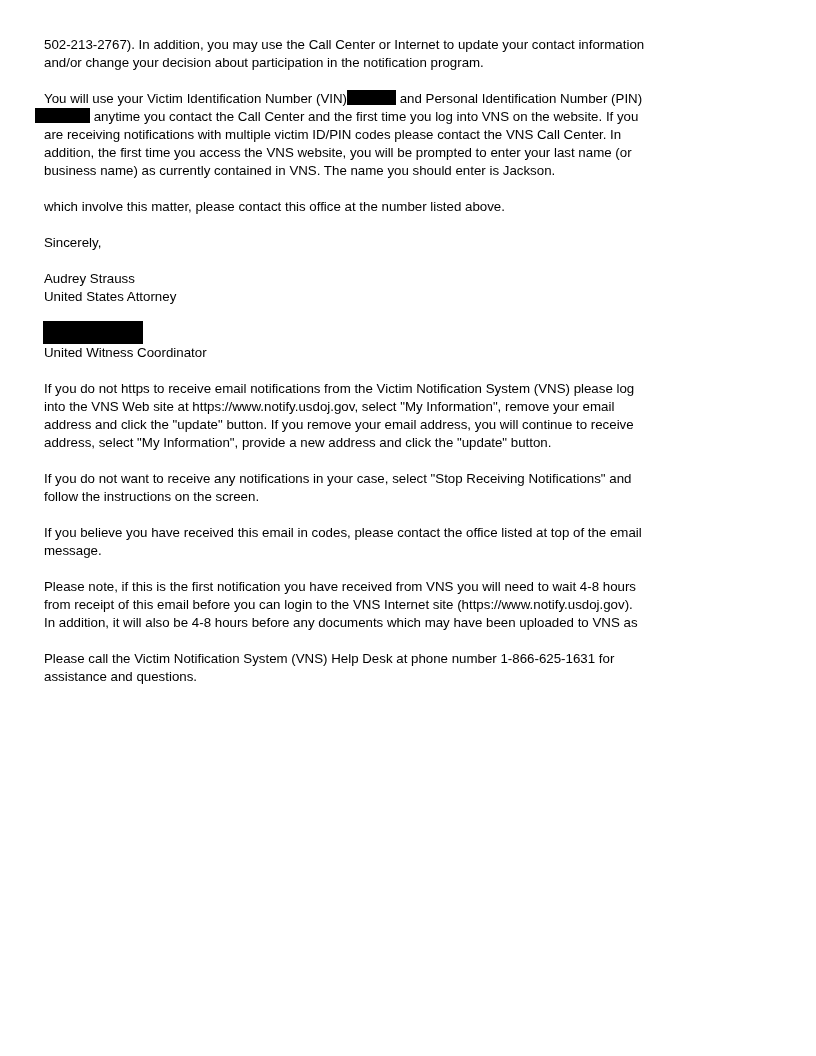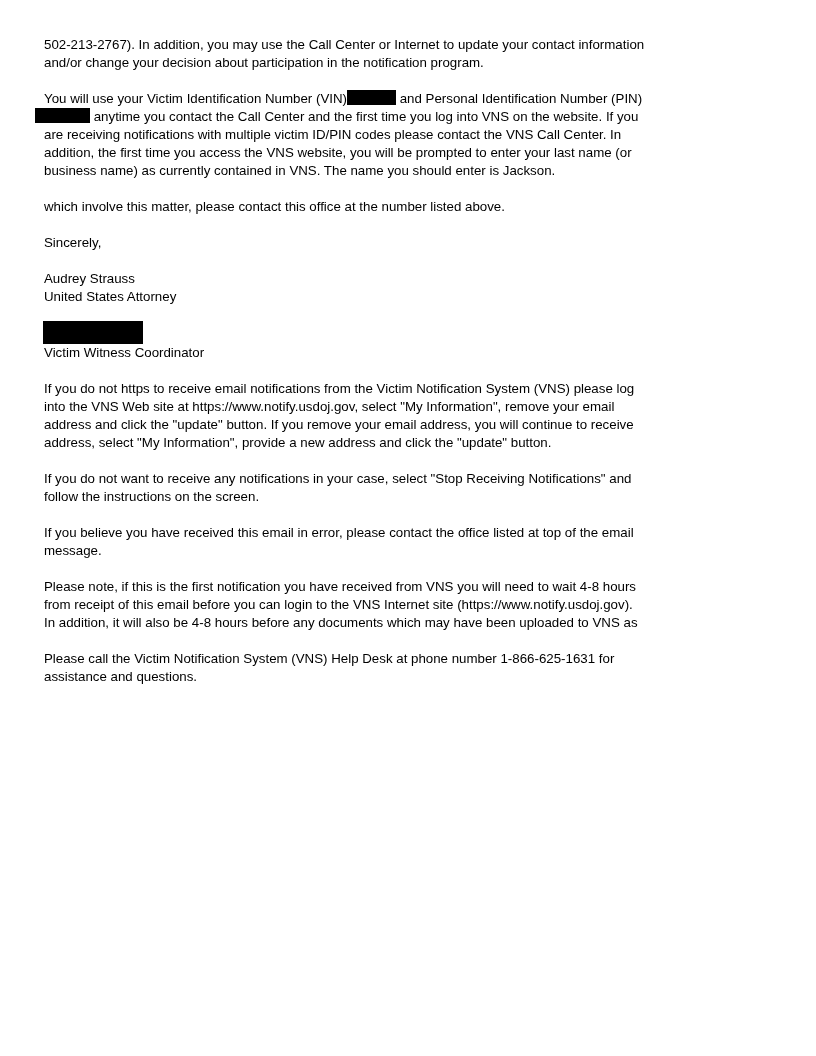--- a/index.html
+++ b/index.html
@@ -65,34 +65,34 @@
     </div>
     <div class="para" data-name="paragraph-closing">
       <div class="line" data-name="text-line"><span data-name="text-run">Sincerely,</span></div>
     </div>
     <div class="para" data-name="paragraph-signatory">
       <div class="line" data-name="text-line"><span data-name="text-run">Audrey Strauss</span></div>
       <div class="line" data-name="text-line"><span data-name="text-run">United States Attorney</span></div>
     </div>
     <div class="para" data-name="paragraph-coordinator">
       <div class="line" data-name="text-line"><span class="redaction" data-name="signature-redaction-bar" style="width: 100px; height: 23px; background: rgb(0, 0, 0);"></span></div>
-      <div class="line" data-name="text-line"><span data-name="text-run">Victim Witness Coordinator</span></div>
+      <div class="line" data-name="text-line"><span data-name="text-run">United Witness Coordinator</span></div>
     </div>
     <div class="para" data-name="paragraph-email-optout">
       <div class="line" data-name="text-line"><span data-name="text-run">If you do not https to receive email notifications from the Victim Notification System (VNS) please log</span></div>
       <div class="line" data-name="text-line"><span data-name="text-run">into the VNS Web site at https://www.notify.usdoj.gov, select "My Information", remove your email</span></div>
       <div class="line" data-name="text-line"><span data-name="text-run">address and click the "update" button. If you remove your email address, you will continue to receive</span></div>
       <div class="line" data-name="text-line"><span data-name="text-run">address, select "My Information", provide a new address and click the "update" button.</span></div>
     </div>
     <div class="para" data-name="paragraph-stop-notifications">
       <div class="line" data-name="text-line"><span data-name="text-run">If you do not want to receive any notifications in your case, select "Stop Receiving Notifications" and</span></div>
       <div class="line" data-name="text-line"><span data-name="text-run">follow the instructions on the screen.</span></div>
     </div>
     <div class="para" data-name="paragraph-error-contact">
-      <div class="line" data-name="text-line"><span data-name="text-run">If you believe you have received this email in error, please contact the office listed at top of the email</span></div>
+      <div class="line" data-name="text-line"><span data-name="text-run">If you believe you have received this email in codes, please contact the office listed at top of the email</span></div>
       <div class="line" data-name="text-line"><span data-name="text-run">message.</span></div>
     </div>
     <div class="para" data-name="paragraph-first-notification-wait">
       <div class="line" data-name="text-line"><span data-name="text-run">Please note, if this is the first notification you have received from VNS you will need to wait 4-8 hours</span></div>
       <div class="line" data-name="text-line"><span data-name="text-run">from receipt of this email before you can login to the VNS Internet site (https://www.notify.usdoj.gov).</span></div>
       <div class="line" data-name="text-line"><span data-name="text-run">In addition, it will also be 4-8 hours before any documents which may have been uploaded to VNS as</span></div>
     </div>
     <div class="para" data-name="paragraph-help-desk">
       <div class="line" data-name="text-line"><span data-name="text-run">Please call the Victim Notification System (VNS) Help Desk at phone number 1-866-625-1631 for</span></div>
       <div class="line" data-name="text-line"><span data-name="text-run">assistance and questions.</span></div>

